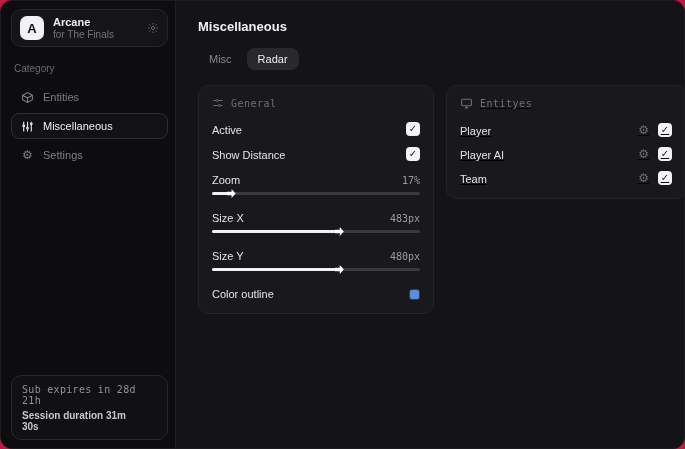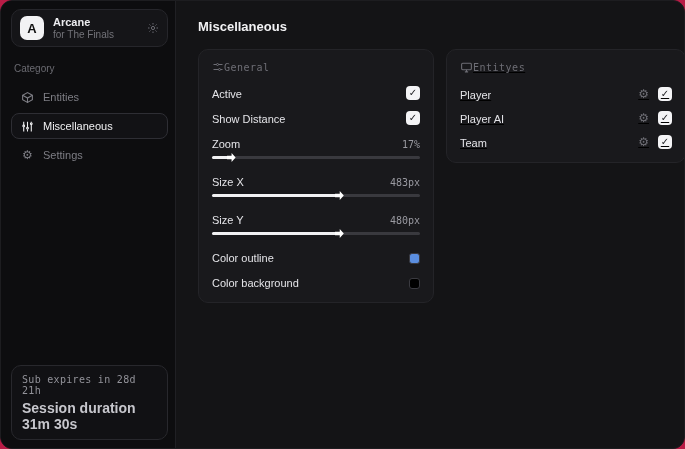--- a/index.html
+++ b/index.html
@@ -57,39 +57,39 @@
   .sub-card {
     position:absolute; left:10px; right:7px; bottom:8px;
     border:1px solid #28282d; border-radius:10px;
     background:#111114;
     padding:8px 24px 7px 10px;
   }
   .sub-line1 {
     font-family:"DejaVu Sans Mono","Liberation Mono",monospace;
     color:#93939a; font-size:10px; letter-spacing:.3px;
   }
-  .sub-line2 { color:#c7c7cd; font-size:14px; font-weight:bold; margin-top:4px; }
+  .sub-line2 { color:#c7c7cd; font-size:10px; font-weight:bold; margin-top:4px; }
   
   .main { flex:1; padding:14px 13px 0 22px; }
   .page-title { color:#f2f2f4; font-size:13px; font-weight:bold; margin-top:4px; }
   .tabs { display:flex; align-items:center; gap:4px; margin-top:14px; }
   .tab {
     color:#87878d; font-size:11px; padding:5px 11px;
     border-radius:8px; cursor:pointer;
   }
   .tab.active { background:#29292d; color:#ededf0; }
   .panels { display:flex; align-items:flex-start; gap:12px; margin-top:15px; }
   .panel {
     background:#19191c; border:1px solid #242428;
     border-radius:10px; padding:11px 13px 13px 13px;
   }
   .panel-general { width:236px; }
   .panel-entities { width:240px;text-decoration:underline; }
   .panel-header {
-    display:flex; align-items:center; 
+    display:flex; align-items:center; gap:7px;
     color:#6e6e75; margin-bottom:12px;
   }
   .panel-header .title {
     font-family:"DejaVu Sans Mono","Liberation Mono",monospace;
     font-size:10px; letter-spacing:.5px;
   }
   .row {
     display:flex; align-items:flex-end; justify-content:space-between;
     margin-bottom:10px; min-height:15px;
   }
@@ -188,20 +188,24 @@
       <div class="sub-line1">Sub expires in 28d 21h</div>
       <div class="sub-line2">Session duration 31m 30s</div>
     </div>
 
   </div>
 
   <div class="main">
 
     <div class="page-title">Miscellaneous</div>
 
+    <div class="tabs">
+      <div class="tab">Misc</div>
+      <div class="tab active">Radar</div>
+    </div>
 
     <div class="panels">
 
       <div class="panel panel-general">
         <div class="panel-header">
           <span>
             <svg width="12" height="12" viewBox="0 0 24 24" fill="none" stroke="#6e6e75" stroke-width="2">
               <path d="M3 7h6M13 7h8M3 17h10M17 17h4"></path>
               <circle cx="11" cy="7" r="2"></circle>
                 <circle cx="15" cy="17" r="2"></circle>
@@ -248,24 +252,20 @@
           <div class="track"></div>
           <div class="fill" style="width: 60%;"></div>
           <div class="thumb" style="left: 60%;"></div>
         </div>
 
         <div class="row">
           <span class="row-label">Color outline</span>
           <span class="swatch" style="background: rgb(91, 142, 224);"></span>
         </div>
 
-        <div class="row">
-          <span class="row-label">Color background</span>
-          <span class="swatch" style="background: rgb(0, 0, 0);"></span>
-        </div>
       </div>
 
       <div class="panel panel-entities">
         <div class="panel-header">
           <span>
             <svg width="13" height="13" viewBox="0 0 24 24" fill="none" stroke="#6e6e75" stroke-width="2">
               <rect x="3" y="4" width="18" height="12" rx="2"></rect>
               <path d="M9 20h6M12 16v4"></path>
             </svg>
           </span>

